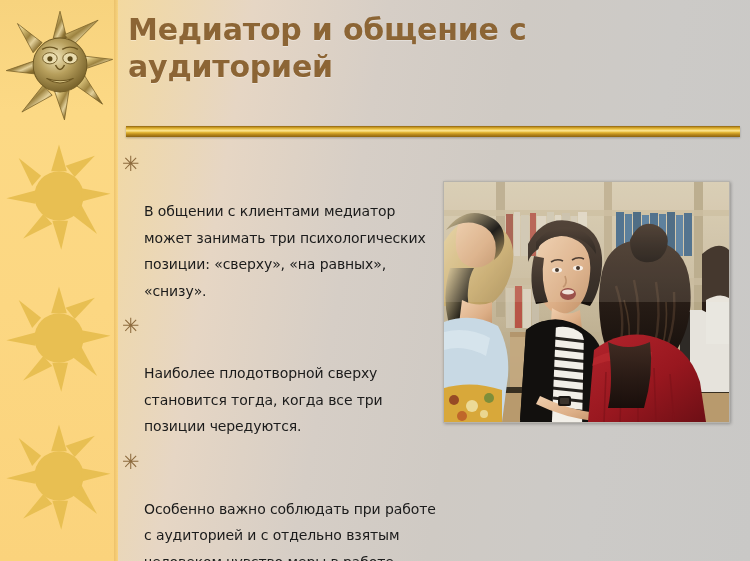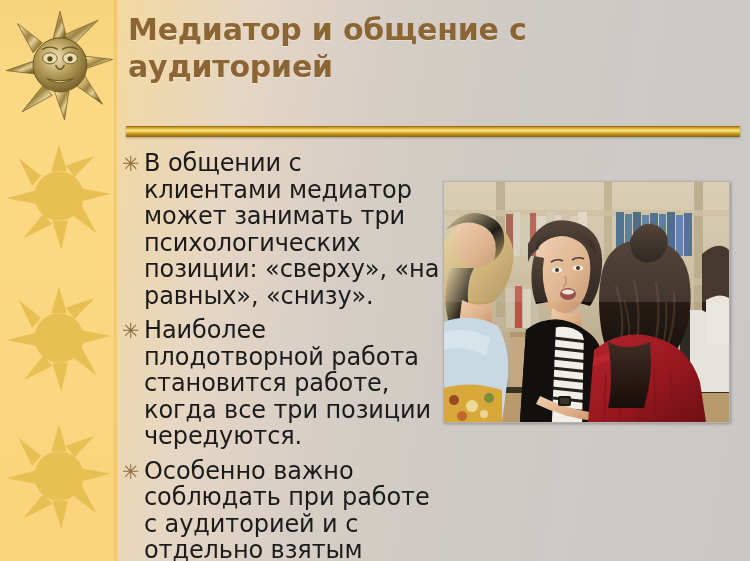--- a/index.html
+++ b/index.html
@@ -118,24 +118,25 @@
     flex: 0 0 auto;
     width: 22px;
     font-size: 21px;
     line-height: 26px;
     color: #8d6b3e;
     text-align: left;
     padding-top: 1px;
   }
   .bullet-text {
     flex: 1 1 auto;
-    font-size: 24px;
+    font-size: 14px;
     line-height: 26.5px;
     color: #1b1b1b;
     letter-spacing: -0.1px;
+    margin-top: 48px;
   }
 
   
   .photo {
     position: absolute;
     left: 443px;
     top: 181px;
     width: 285px;
     height: 240px;
     z-index: 4;
@@ -247,21 +248,21 @@
 
   <div class="divider"></div>
 
   <div class="body">
     <div class="bullet">
       <span class="bullet-mark">✳</span>
       <span class="bullet-text">В общении с клиентами медиатор может занимать три психологических позиции: «сверху», «на равных», «снизу».</span>
     </div>
     <div class="bullet">
       <span class="bullet-mark">✳</span>
-      <span class="bullet-text">Наиболее плодотворной работа становится работе, когда все три позиции чередуются.</span>
+      <span class="bullet-text">Наиболее плодотворной сверху становится тогда, когда все три позиции чередуются.</span>
     </div>
     <div class="bullet">
       <span class="bullet-mark">✳</span>
       <span class="bullet-text">Особенно важно соблюдать при работе с аудиторией и с отдельно взятым человеком чувство меры в работе.</span>
     </div>
   </div>
 
   <div class="photo">
     <svg viewBox="0 0 285 240" preserveAspectRatio="none">
       <defs>

